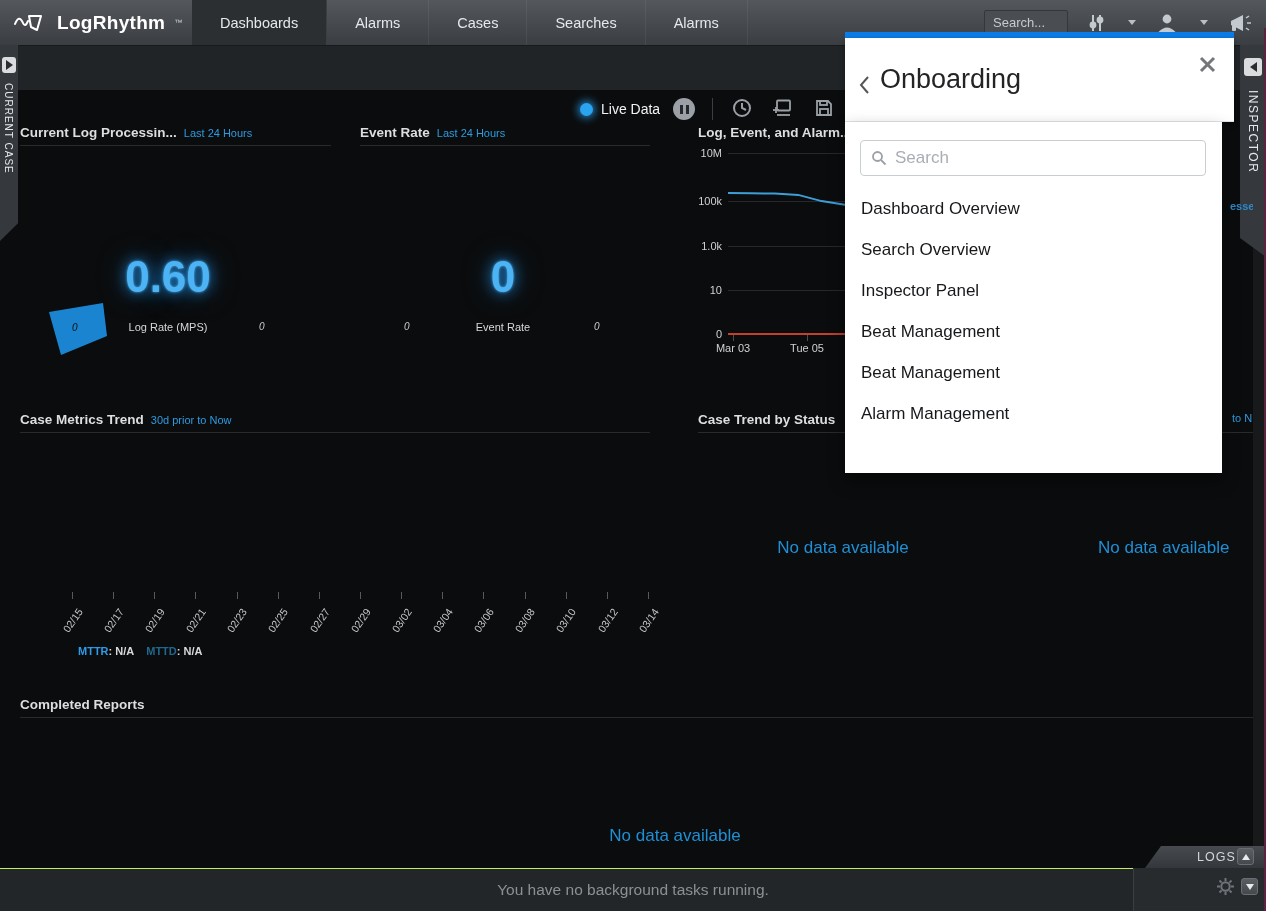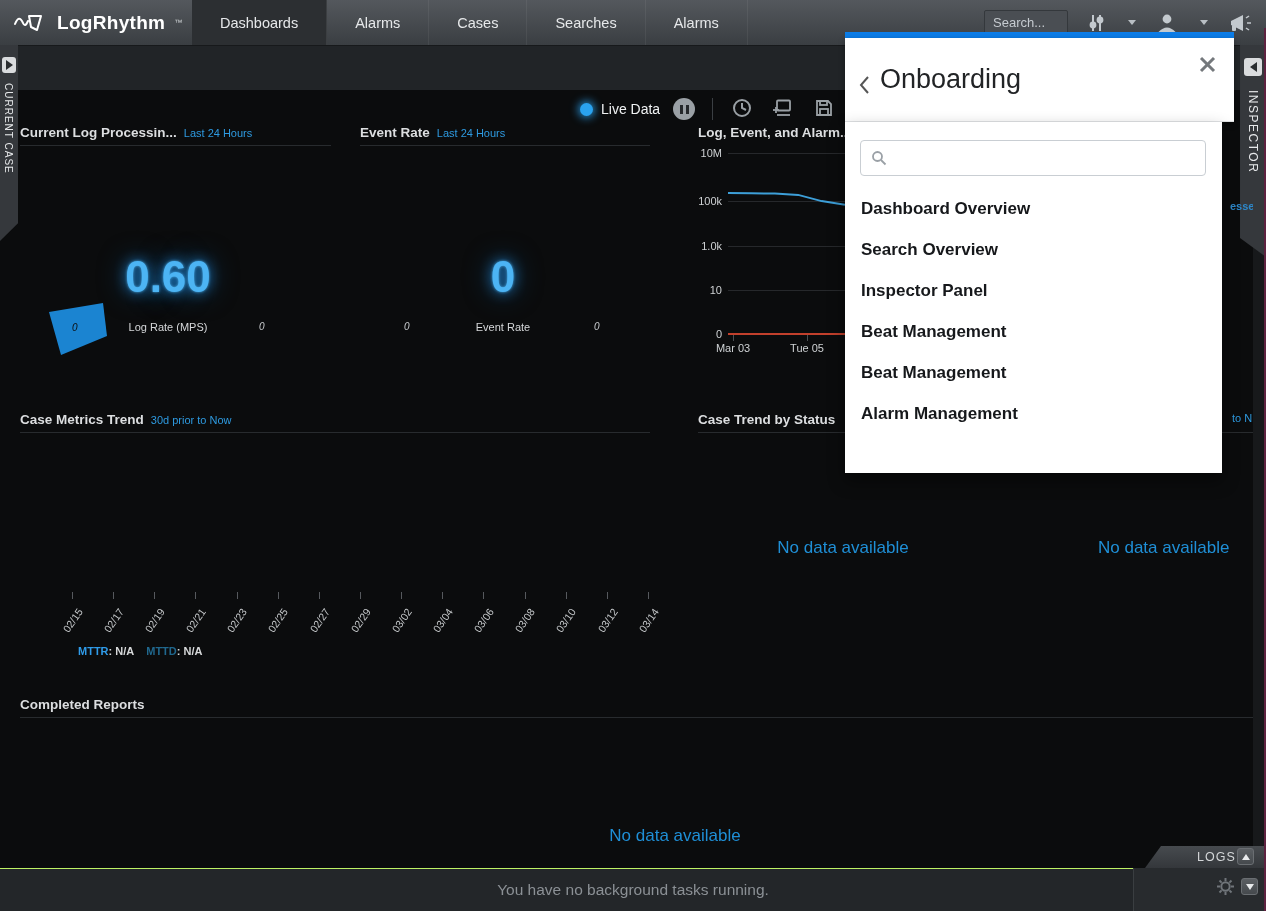--- a/index.html
+++ b/index.html
@@ -105,21 +105,21 @@
   .panel-title { position:absolute; left:35px; top:26px; font-size:27px; color:#222426; }
   .panel-back { position:absolute; left:13px; top:36px; color:#555; cursor:pointer; }
   .panel-close { position:absolute; right:18px; top:18px; cursor:pointer; }
   .panel-body { position:absolute; left:0; top:90px; width:377px; height:351px; background:#fff;
                 box-shadow:0 8px 16px rgba(0,0,0,.45); }
   .ob-search { position:absolute; left:15px; top:18px; width:346px; height:36px; border:1px solid #c9ced3;
                border-radius:4px; display:flex; align-items:center; padding:0 10px; gap:8px; }
   .ob-search input { border:none; outline:none; flex:1; font-size:17px; color:#333;
                      font-family:"Liberation Sans", sans-serif; }
   .ob-search input::placeholder { color:#a9aeb4; }
-  .ob-menu { position:absolute; left:0; top:66px; width:100%;font-weight:bold; }
+  .ob-menu { position:absolute; left:0; top:66px; width:100%; }
   .ob-item { height:41px; line-height:41px; padding-left:16px; font-size:17px; color:#16181b; cursor:pointer; }
 </style>
 </head>
 <body>
 
 <div id="app">
 
   <div class="navbar">
     <div class="brand">
       <svg width="34" height="22" viewBox="0 0 34 22">
@@ -390,20 +390,21 @@
             <line x1="15" y1="2" x2="2" y2="15"></line>
         </svg>
       </span>
     </div>
     <div class="panel-body">
       <div class="ob-search">
         <svg width="16" height="16" viewBox="0 0 16 16" fill="none" stroke="#9aa0a6" stroke-width="1.8">
           <circle cx="6.5" cy="6.5" r="4.5"></circle>
             <line x1="10" y1="10" x2="14.5" y2="14.5"></line>
         </svg>
+        <input placeholder="Search" style="">
       </div>
       <div class="ob-menu">
         <div class="ob-item">Dashboard Overview</div>
         <div class="ob-item">Search Overview</div>
         <div class="ob-item">Inspector Panel</div>
         <div class="ob-item">Beat Management</div>
         <div class="ob-item">Beat Management</div>
         <div class="ob-item">Alarm Management</div>
       </div>
     </div>

